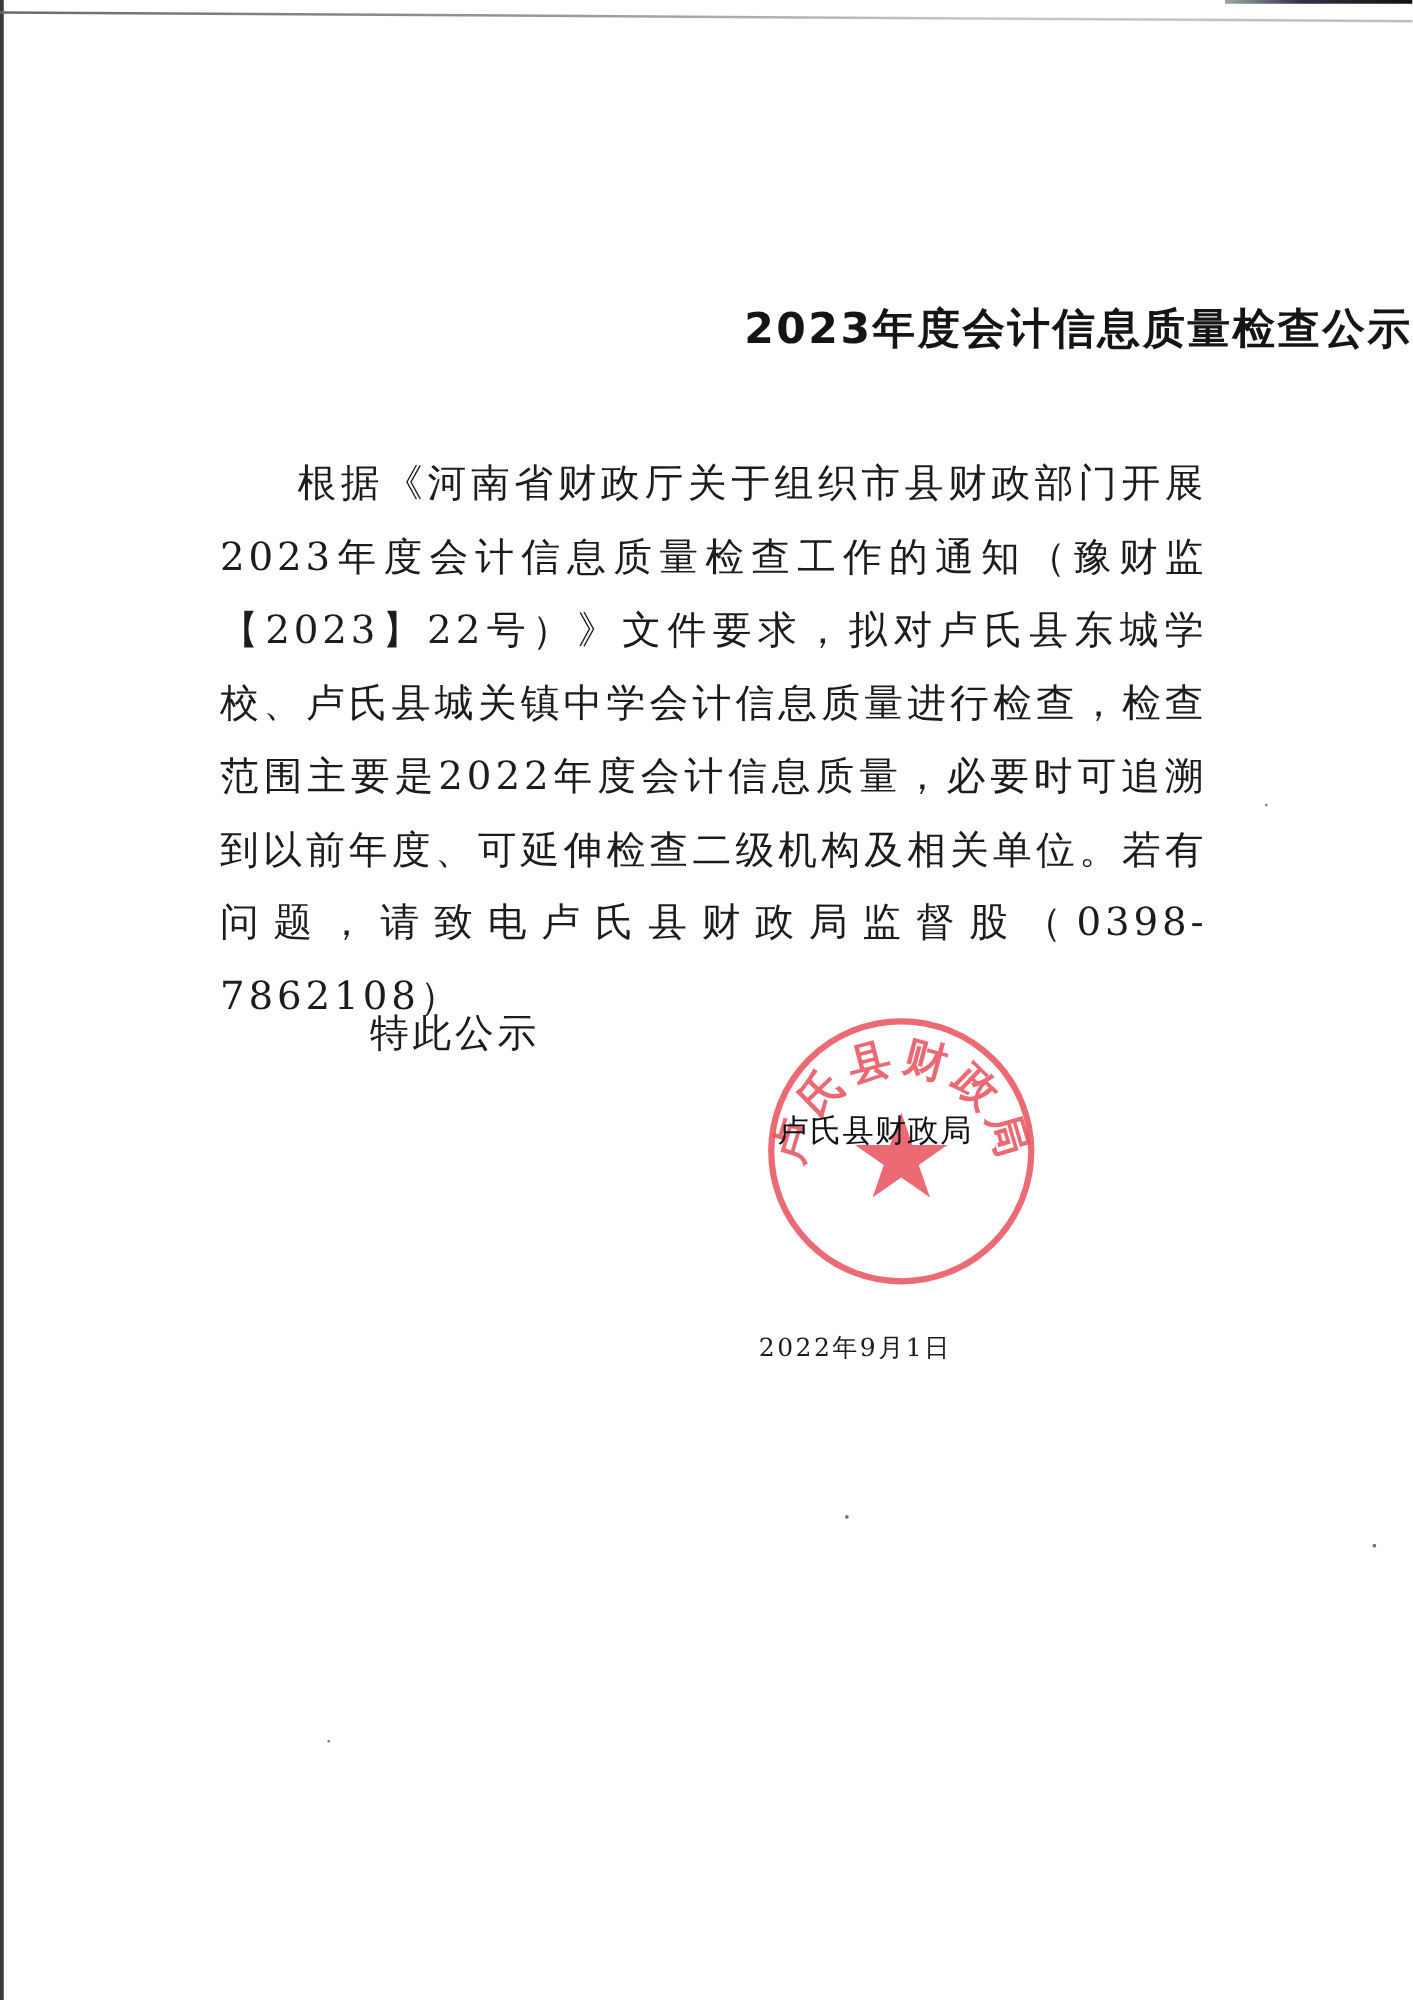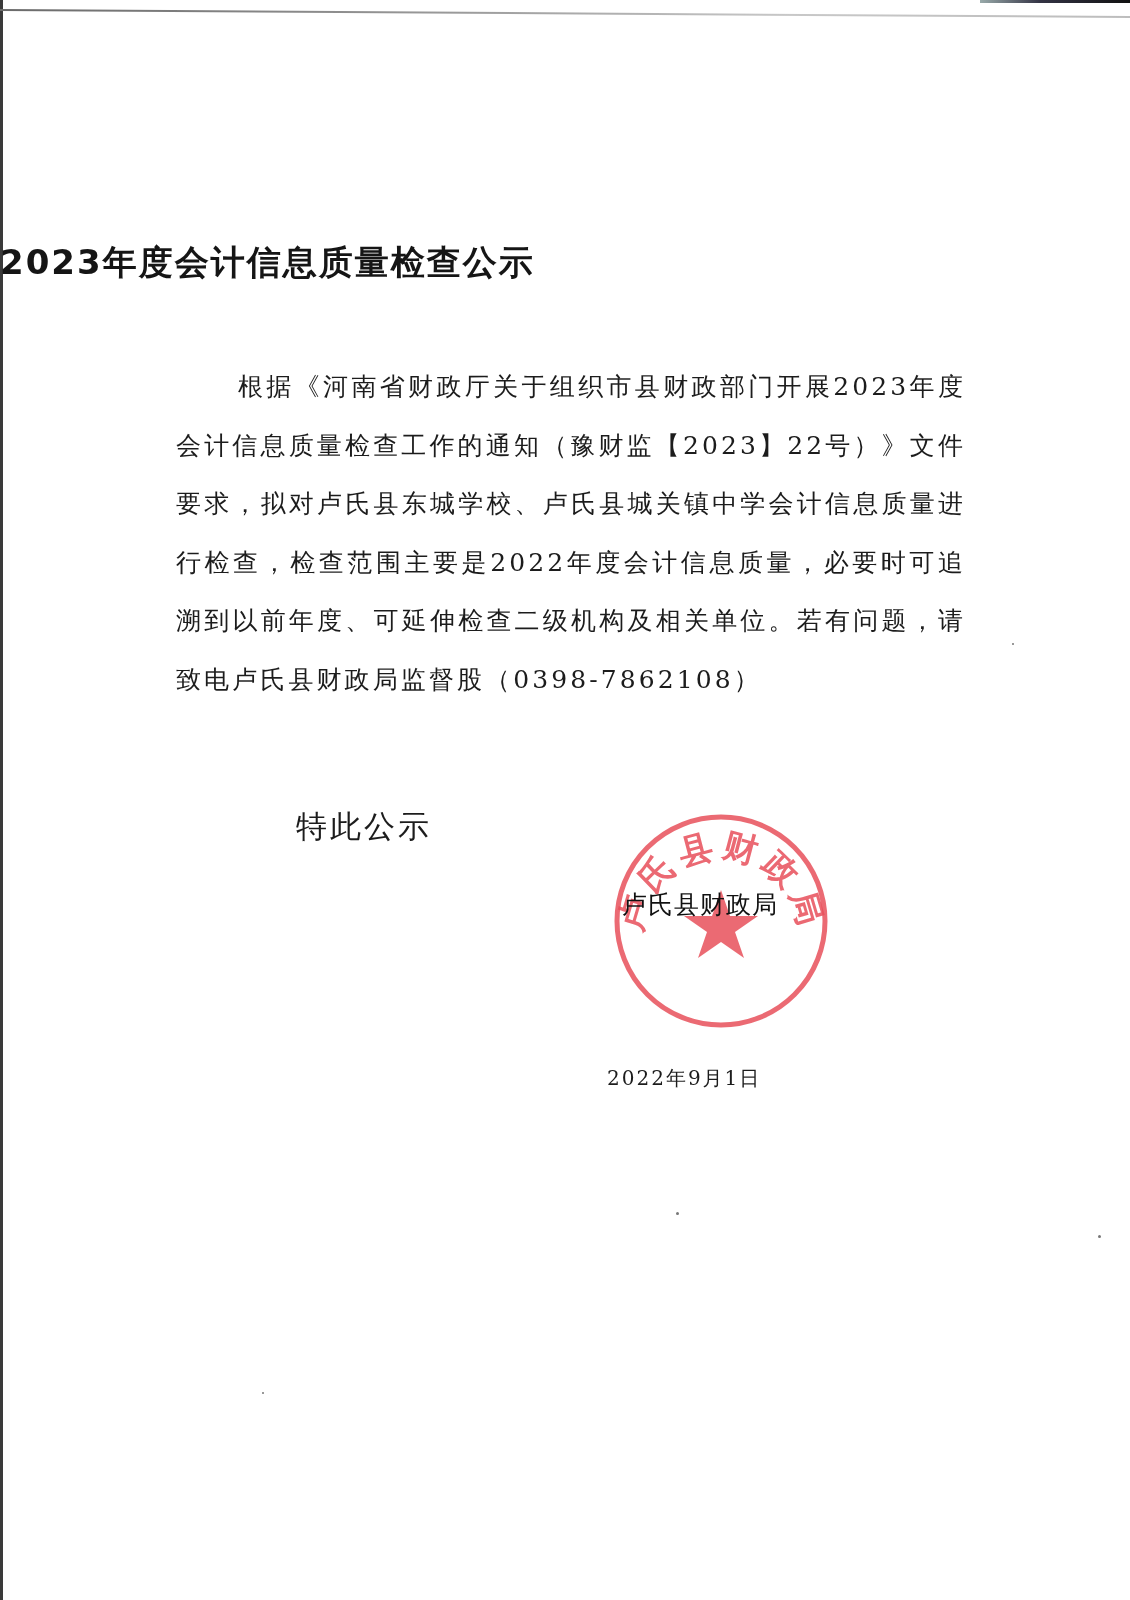--- a/index.html
+++ b/index.html
@@ -19,28 +19,28 @@
     .scan-top-right {
       position: absolute; right: 0; top: 0; width: 150px; height: 3px;
       background: linear-gradient(90deg, #9aa 0%, #334 40%, #111 100%);
     }
     .scan-left-edge {
       position: absolute; left: 0; top: 0; width: 3px; height: 1600px;
       background: #3a3a3a;
     }
     .title {
       position: absolute; left: 0; top: 240px; width: 1130px;
-      text-align: left;
+      text-align: right;
       font-family: "DejaVu Sans", "Liberation Sans", sans-serif;
       font-weight: bold; font-size: 34px; letter-spacing: 2px;
       color: #151515;
     }
     .body-text {
       position: absolute; left: 176px; top: 358px; width: 790px;
-      font-size: 25px; line-height: 58.5px; letter-spacing: 3.1px;
+      font-size: 31px; line-height: 58.5px; letter-spacing: 3.1px;
       text-align: justify; text-align-last: left;
       text-indent: 62px;
     }
     .closing {
       position: absolute; left: 296px; top: 806px;
       font-size: 31px; letter-spacing: 3px;
     }
     .stamp {
       position: absolute; left: 612px; top: 812px; width: 218px; height: 218px;
     }

